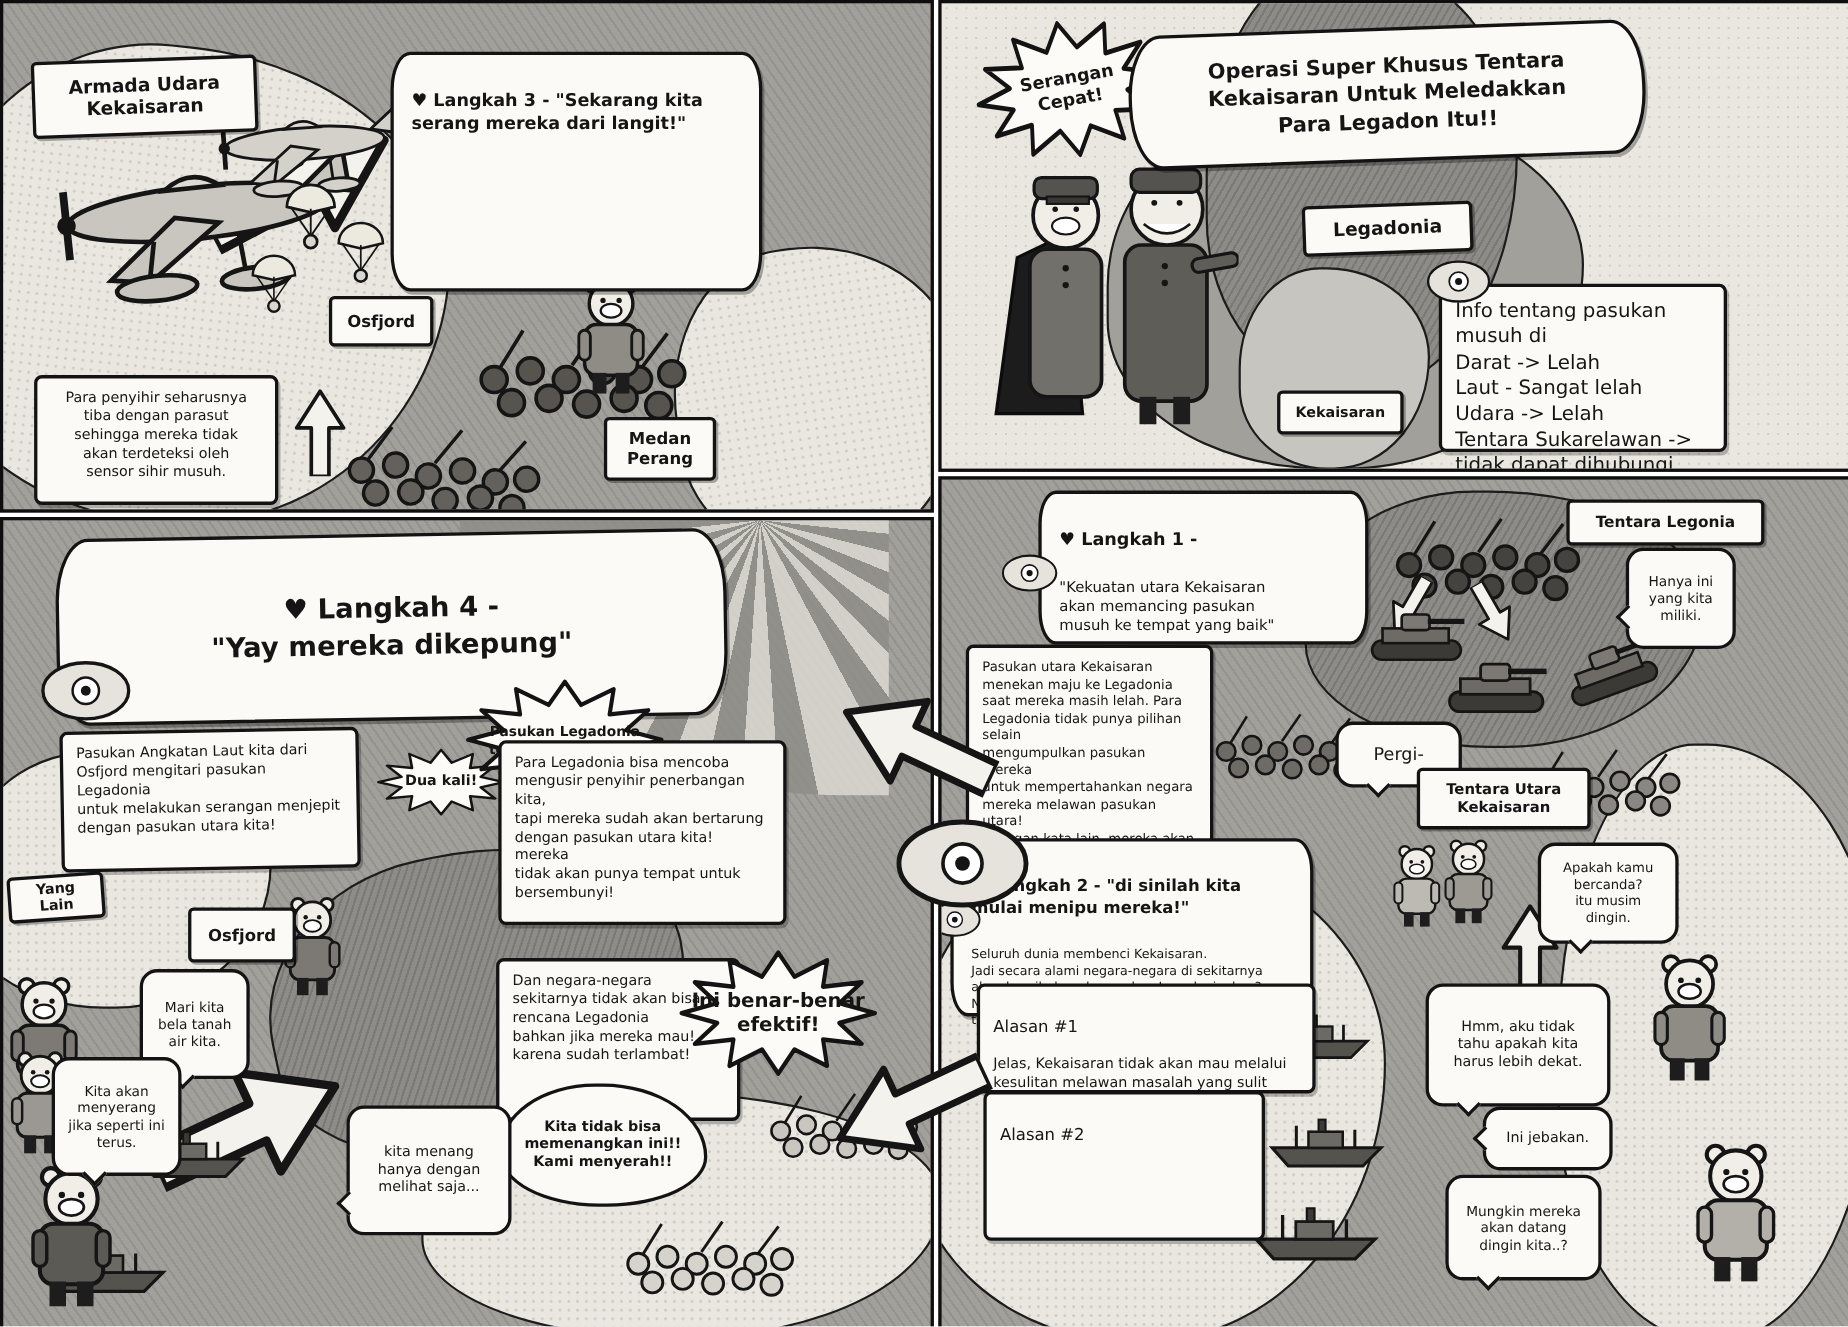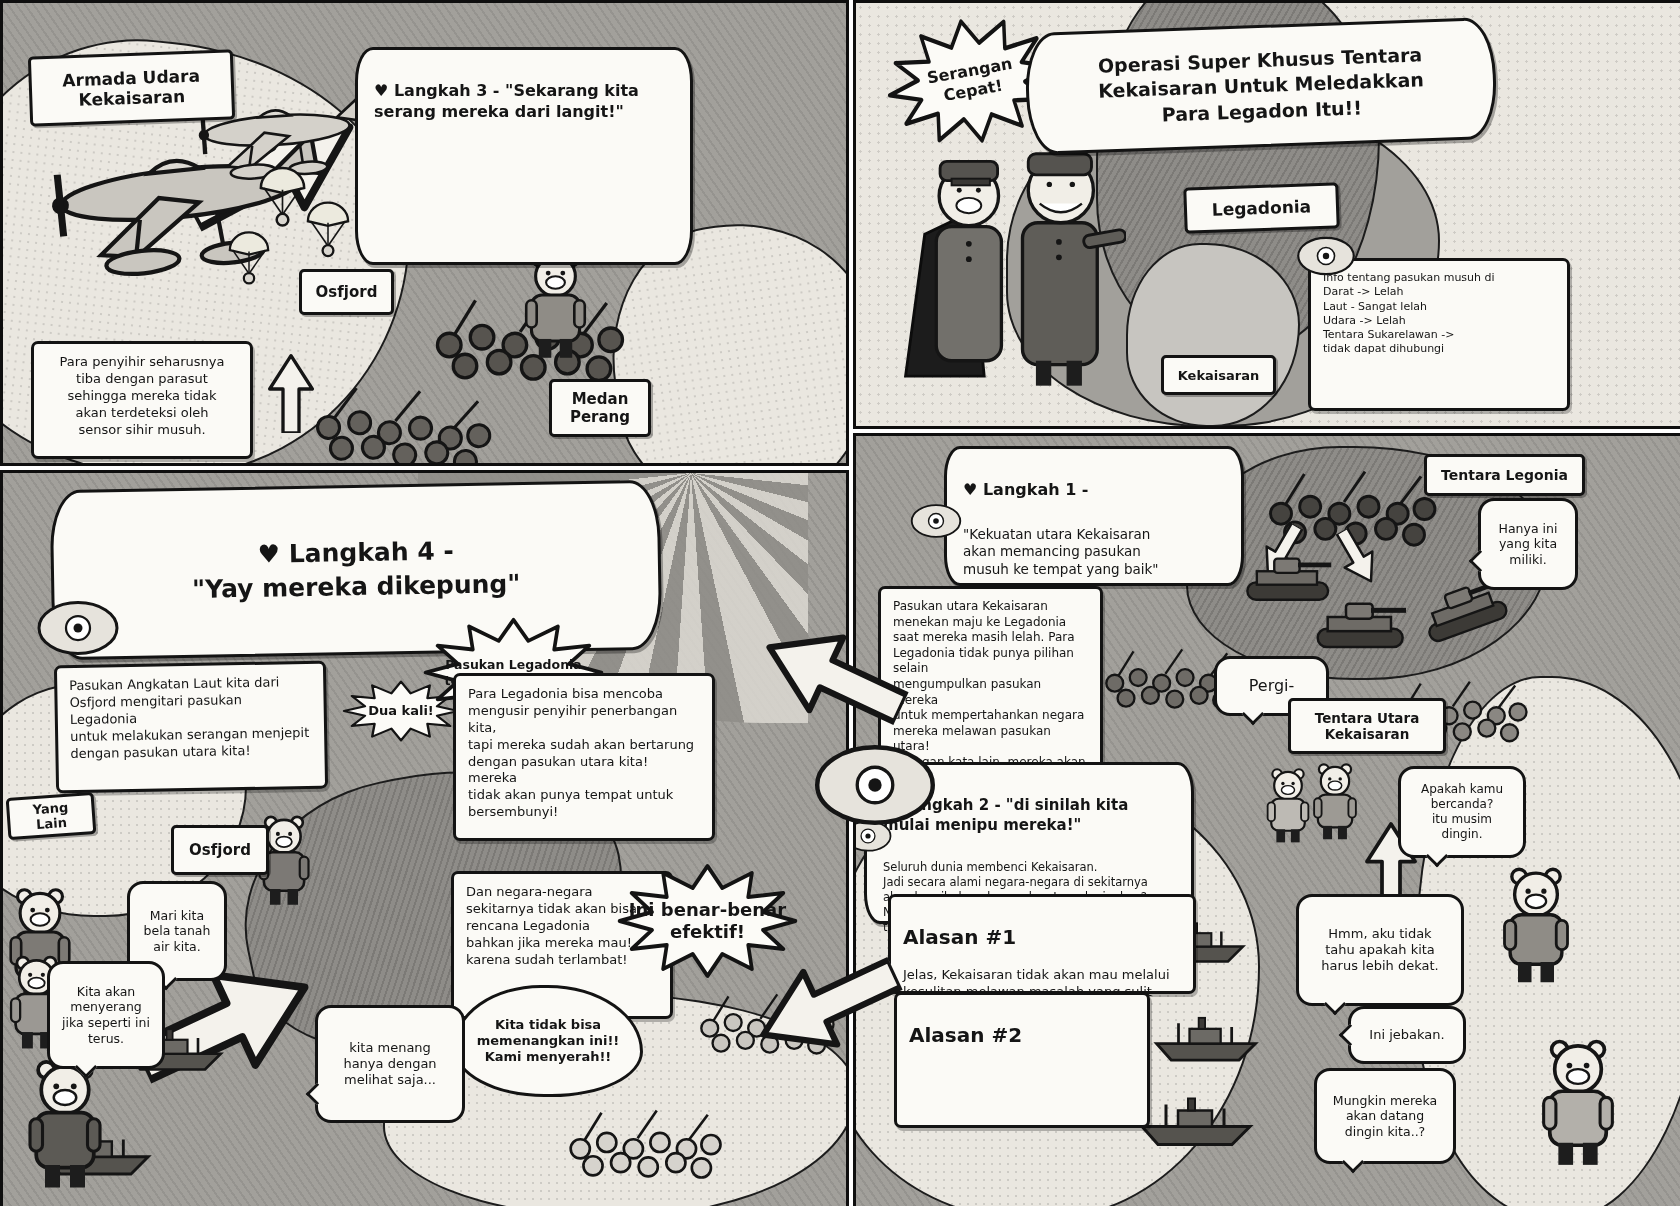--- a/index.html
+++ b/index.html
@@ -33,21 +33,21 @@
   .scrollbox .title{font-weight:700;font-size:16px;line-height:1.3;white-space:pre-line;}
   .scrollbox .body{font-size:12.5px;line-height:1.3;margin-top:6px;white-space:pre-line;}
   .banner-big{border-radius:30px / 58px;}
   .burst{position:absolute;}
   .burst svg{position:absolute;inset:0;width:100%;height:100%;}
   .burst .btext{position:absolute;inset:0;display:flex;align-items:center;justify-content:center;
         text-align:center;font-size:18px;font-weight:700;white-space:pre-line;line-height:1.25;}
   .deco{position:absolute;}
   .deco svg{width:100%;height:100%;display:block;overflow:visible;}
   .big-title{font-size:25px;font-weight:700;text-align:center;white-space:pre-line;line-height:1.35;}
-  .reason-title{font-weight:700;font-size:20px;}
+  .reason-title{font-weight:400;font-size:15px;}
 </style>
 </head>
 <body>
 
 <svg width="0" height="0" style="position:absolute">
   <defs>
     <polygon id="burst-shape" points="195,60 160,69 182,88 144,84 148,108 116,93 100,115 84,93 52,108 56,84 18,88 40,69 5,60 40,51 18,32 56,36 52,12 84,27 100,5 116,27 148,12 144,36 182,32 160,51" fill="#fcfbf7" stroke="#131313" stroke-width="4" stroke-linejoin="round"></polygon>
     <symbol id="arrowr" viewBox="0 0 120 84">
       <polygon points="0,30 66,30 66,10 116,42 66,74 66,54 0,54" fill="#f4f2ec" stroke="#151515" stroke-width="5" stroke-linejoin="round"></polygon>
     </symbol>
@@ -373,21 +373,21 @@
     </div>
 
     <div class="scrollbox banner-big" style="left:170px;top:22px;width:470px;height:122px;transform:rotate(-2deg);display:flex;align-items:center;justify-content:center;">
       <div class="big-title" style="font-size:19px;">Operasi Super Khusus Tentara
 Kekaisaran Untuk Meledakkan
 Para Legadon Itu!!</div>
     </div>
 
     <div class="label" style="left:328px;top:182px;width:155px;height:46px;transform:rotate(-2deg);font-size:17px;"><span>Legadonia</span></div>
 
-    <div class="note" style="left:452px;top:255px;width:262px;height:153px;font-size:11px;"><span>Info tentang pasukan musuh di
+    <div class="note" style="left:452px;top:255px;width:262px;height:153px;font-size:18px;"><span>Info tentang pasukan musuh di
 Darat -&gt; Lelah
 Laut - Sangat lelah
 Udara -&gt; Lelah
 Tentara Sukarelawan -&gt;
 tidak dapat dihubungi</span></div>
     <div class="deco" style="left:438px;top:228px;width:64px;height:50px;">
         <svg viewBox="0 0 120 90">
           <use href="#roll"></use>
         </svg>
       </div>
@@ -486,21 +486,21 @@
       <div class="body" style="font-size:13.5px;">"Kekuatan utara Kekaisaran
 akan memancing pasukan
 musuh ke tempat yang baik"</div>
     </div>
     <div class="deco" style="left:52px;top:30px;width:56px;height:110px;">
         <svg viewBox="0 0 120 90">
           <use href="#roll"></use>
         </svg>
       </div>
 
-    <div class="label" style="left:568px;top:18px;width:161px;height:42px;font-size:14px;"><span>Tentara Legonia</span></div>
+    <div class="label" style="left:568px;top:18px;width:180px;height:42px;font-size:14px;"><span>Tentara Legonia</span></div>
 
     <div class="bubble tail-l" style="left:622px;top:62px;width:100px;height:92px;font-size:12.5px;"><span>Hanya ini
 yang kita
 miliki.</span></div>
 
     <div class="note" style="left:22px;top:150px;width:225px;height:196px;font-size:12px;"><span>Pasukan utara Kekaisaran
 menekan maju ke Legadonia
 saat mereka masih lelah. Para
 Legadonia tidak punya pilihan selain
 mengumpulkan pasukan mereka

